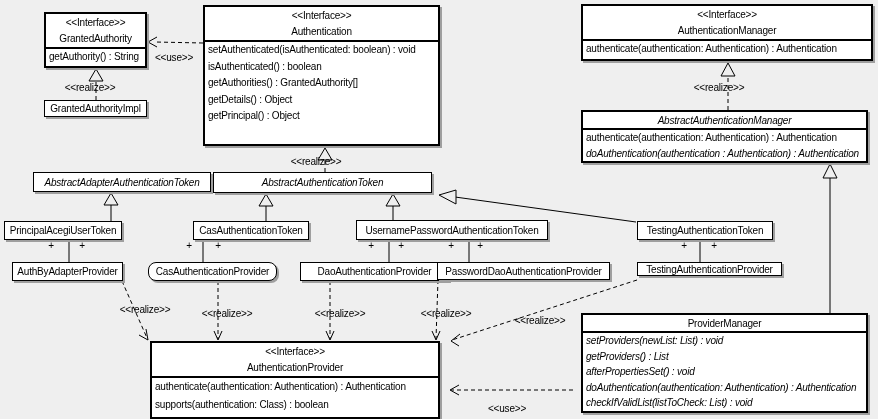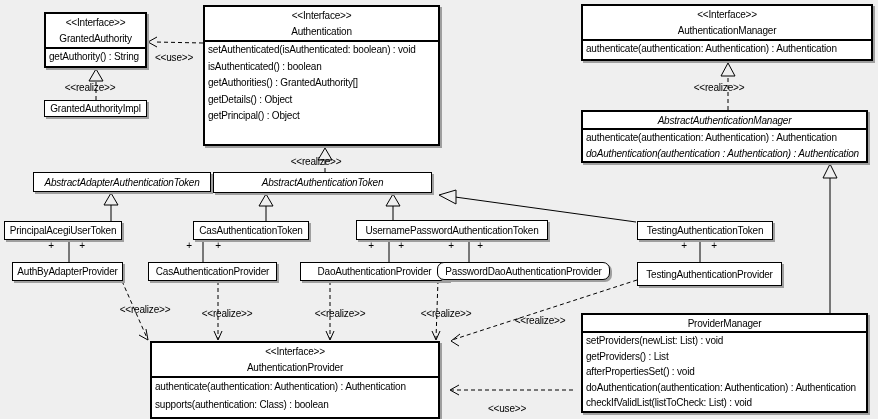--- a/index.html
+++ b/index.html
@@ -17,42 +17,42 @@
   .box.thick { border-width:2px; }
   .hd { text-align:center; padding-top:1px; line-height:16px; }
   .hd.one { line-height:15px; }
   .bd { border-top:2px solid #000; }
   .row { line-height:16px; padding-left:3px; }
   .it { font-style:italic; }
   .single { display:flex; align-items:center; justify-content:center; text-align:center; }
   #b-auth .row { line-height:16.5px; }
   #b-ap .row  { line-height:17.5px; }
   #b-aam .row { line-height:15.5px; }
-  #b-pm .row  { line-height:15.6px; }
+  #b-pm .row  { line-height:15.6px;font-style:italic; }
   .lbl, .plus {
     position:absolute; transform:translate(-50%,-50%);
     white-space:nowrap; line-height:11px;
   }
   
   #b-ga   { left:44px;  top:12px;  width:103px; height:56px; }
   #b-gai  { left:44px;  top:100px; width:103px; height:17px; }
   #b-auth { left:203px; top:5px;   width:237px; height:141px; }
   #b-am   { left:581px; top:4px;   width:292px; height:57px; }
   #b-aam  { left:581px; top:110px; width:287px; height:53px; }
   #b-aaat { left:1px;   top:172px; width:178px; height:20px;margin-left:32px; }
   #b-aat  { left:213px; top:172px; width:219px; height:21px; }
   #b-pt   { left:4px;   top:221px; width:118px; height:19px; }
   #b-ct   { left:157px; top:221px; width:116px; height:19px;margin-left:36px; }
   #b-ut   { left:356px; top:220px; width:192px; height:20px; }
   #b-tt   { left:637px; top:221px; width:136px; height:19px; }
   #b-p1   { left:12px;  top:262px; width:111px; height:19px; }
-  #b-p2   { left:148px; top:262px; width:129px; height:19px; }
+  #b-p2   { left:148px; top:262px; width:129px; height:19px;border-radius:8px; }
   #b-p3   { left:300px; top:262px; width:149px; height:19px; }
-  #b-p4   { left:437px; top:262px; width:173px; height:18px;border-radius:7px; }
-  #b-p5   { left:637px; top:262px; width:145px; height:24px; }
+  #b-p4   { left:437px; top:262px; width:173px; height:18px; }
+  #b-p5   { left:637px; top:262px; width:145px; height:14px; }
   #b-ap   { left:150px; top:341px; width:290px; height:78px; }
   #b-pm   { left:573px; top:313px; width:287px; height:100px;margin-left:8px; }
 </style>
 </head>
 <body>
 
 <div id="stage">
 
   <svg class="wires" width="878" height="419">
 

